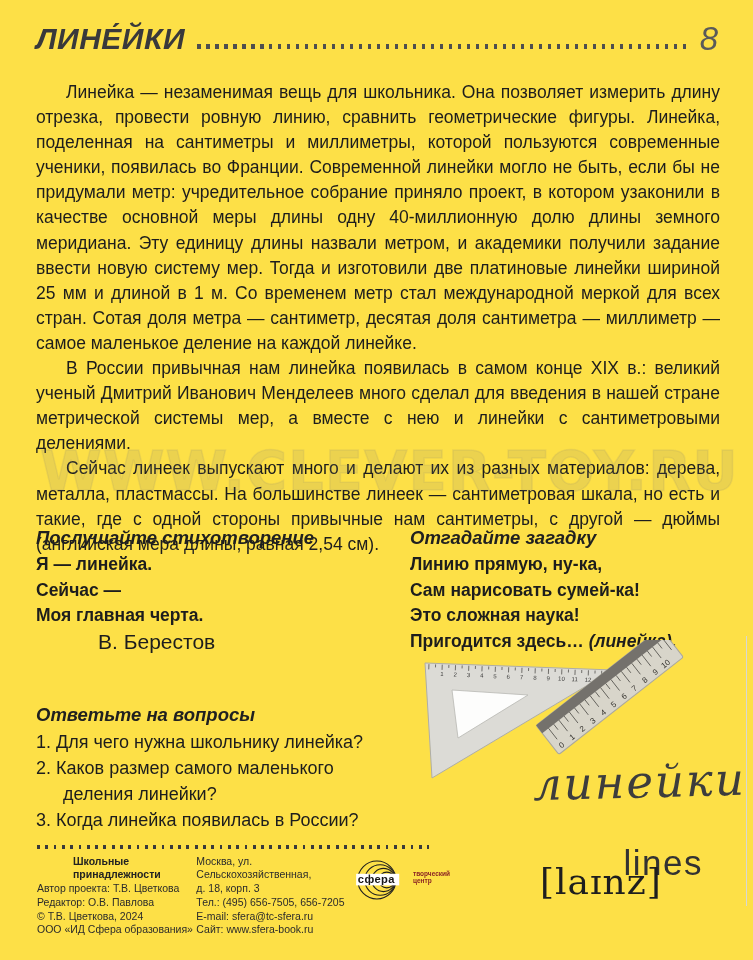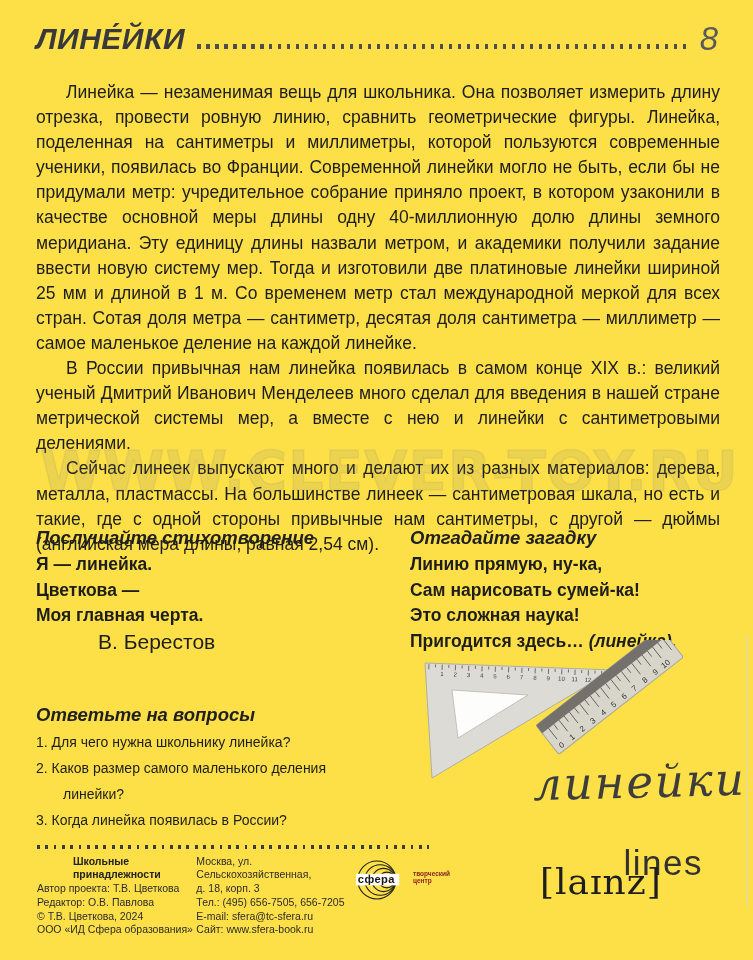--- a/index.html
+++ b/index.html
@@ -52,21 +52,21 @@
   .section-heading{
     font-size:18.5px;font-weight:bold;font-style:italic;
     margin-bottom:3px;color:#202020;
   }
   .stanza-line{font-size:17.5px;line-height:25.5px;font-weight:bold;}
   .poem-author{font-size:21px;line-height:25.5px;padding-left:62px;}
   .riddle-answer{font-style:italic;}
   
   .questions{position:absolute;left:36px;top:704px;width:352px;}
   .question-item{
-    font-size:14px;line-height:26px;
+    font-size:18px;line-height:26px;
     padding-left:27px;text-indent:-27px;
   }
   
   .images-svg{position:absolute;left:420px;top:640px;z-index:1;}
   .scale-num{font-family:"Liberation Sans",sans-serif;font-size:6px;fill:#3a3a3a;text-anchor:middle;}
   .ruler-num{font-family:"Liberation Sans",sans-serif;font-size:8px;fill:#35332f;text-anchor:middle;}
   #tri-scale line,#ruler-scale line{stroke:#42403c;stroke-width:.7;}
   .caption-cursive{
     position:absolute;left:533px;top:756px;width:180px;
     font-family:"DejaVu Serif","Liberation Serif",serif;
@@ -122,21 +122,21 @@
     <p>Линейка — незаменимая вещь для школьника. Она позволяет измерить длину отрезка, провести ровную линию, сравнить геометрические фигуры. Линейка, поделенная на сантиметры и миллиметры, которой пользуются современные ученики, появилась во Франции. Современной линейки могло не быть, если бы не придумали метр: учредительное собрание приняло проект, в котором узаконили в качестве основной меры длины одну 40-миллионную долю длины земного меридиана. Эту единицу длины назвали метром, и академики получили задание ввести новую систему мер. Тогда и изготовили две платиновые линейки шириной 25 мм и длиной в 1 м. Со временем метр стал международной меркой для всех стран. Сотая доля метра — сантиметр, десятая доля сантиметра — миллиметр — самое маленькое деление на каждой линейке.</p>
     <p>В России привычная нам линейка появилась в самом конце XIX в.: великий ученый Дмитрий Иванович Менделеев много сделал для введения в нашей стране метрической системы мер, а вместе с нею и линейки с сантиметровыми делениями.</p>
     <p>Сейчас линеек выпускают много и делают их из разных материалов: дерева, металла, пластмассы. На большинстве линеек — сантиметровая шкала, но есть и такие, где с одной стороны привычные нам сантиметры, с другой — дюймы (английская мера длины, равная 2,54 см).</p>
   </div>
 
   <div class="watermark">WWW.CLEVER-TOY.RU</div>
 
   <div class="poem">
     <div class="section-heading">Послушайте стихотворение</div>
     <div class="stanza-line">Я — линейка.</div>
-    <div class="stanza-line">Цветкова —</div>
+    <div class="stanza-line">Сейчас —</div>
     <div class="stanza-line">Моя главная черта.</div>
     <div class="poem-author">В. Берестов</div>
   </div>
 
   <div class="riddle">
     <div class="section-heading">Отгадайте загадку</div>
     <div class="stanza-line">Линию прямую, ну-ка,</div>
     <div class="stanza-line">Сам нарисовать сумей-ка!</div>
     <div class="stanza-line">Это сложная наука!</div>
     <div class="stanza-line"><span>Пригодится здесь… </span><span class="riddle-answer">(линейка).</span></div>

